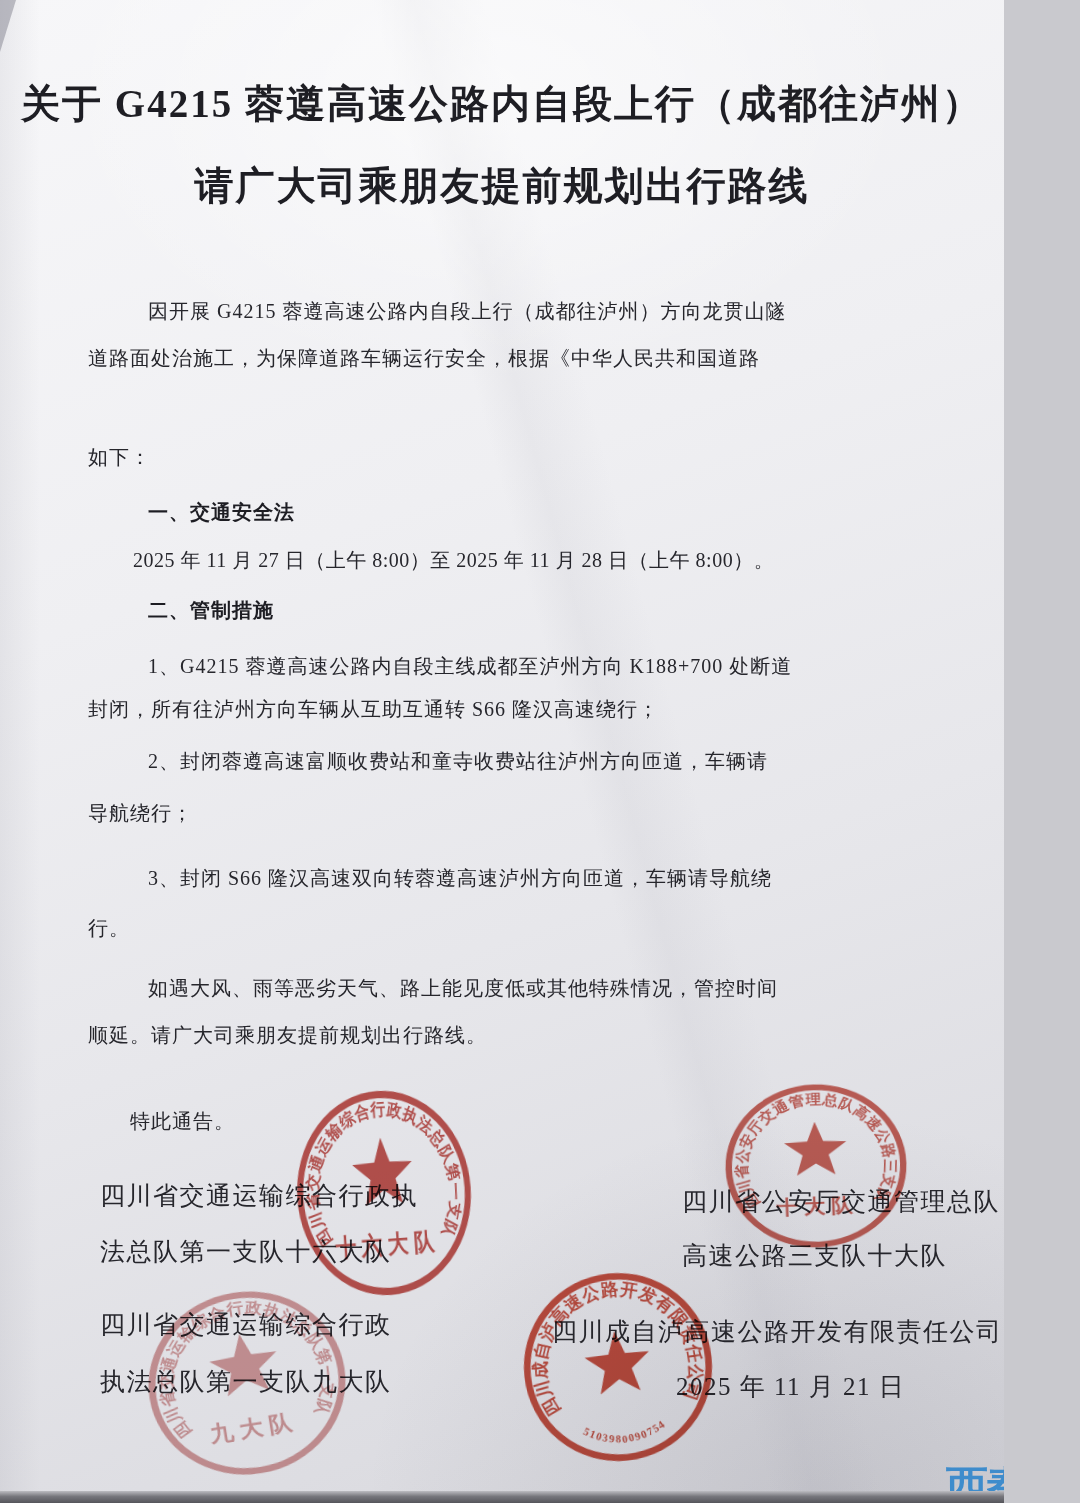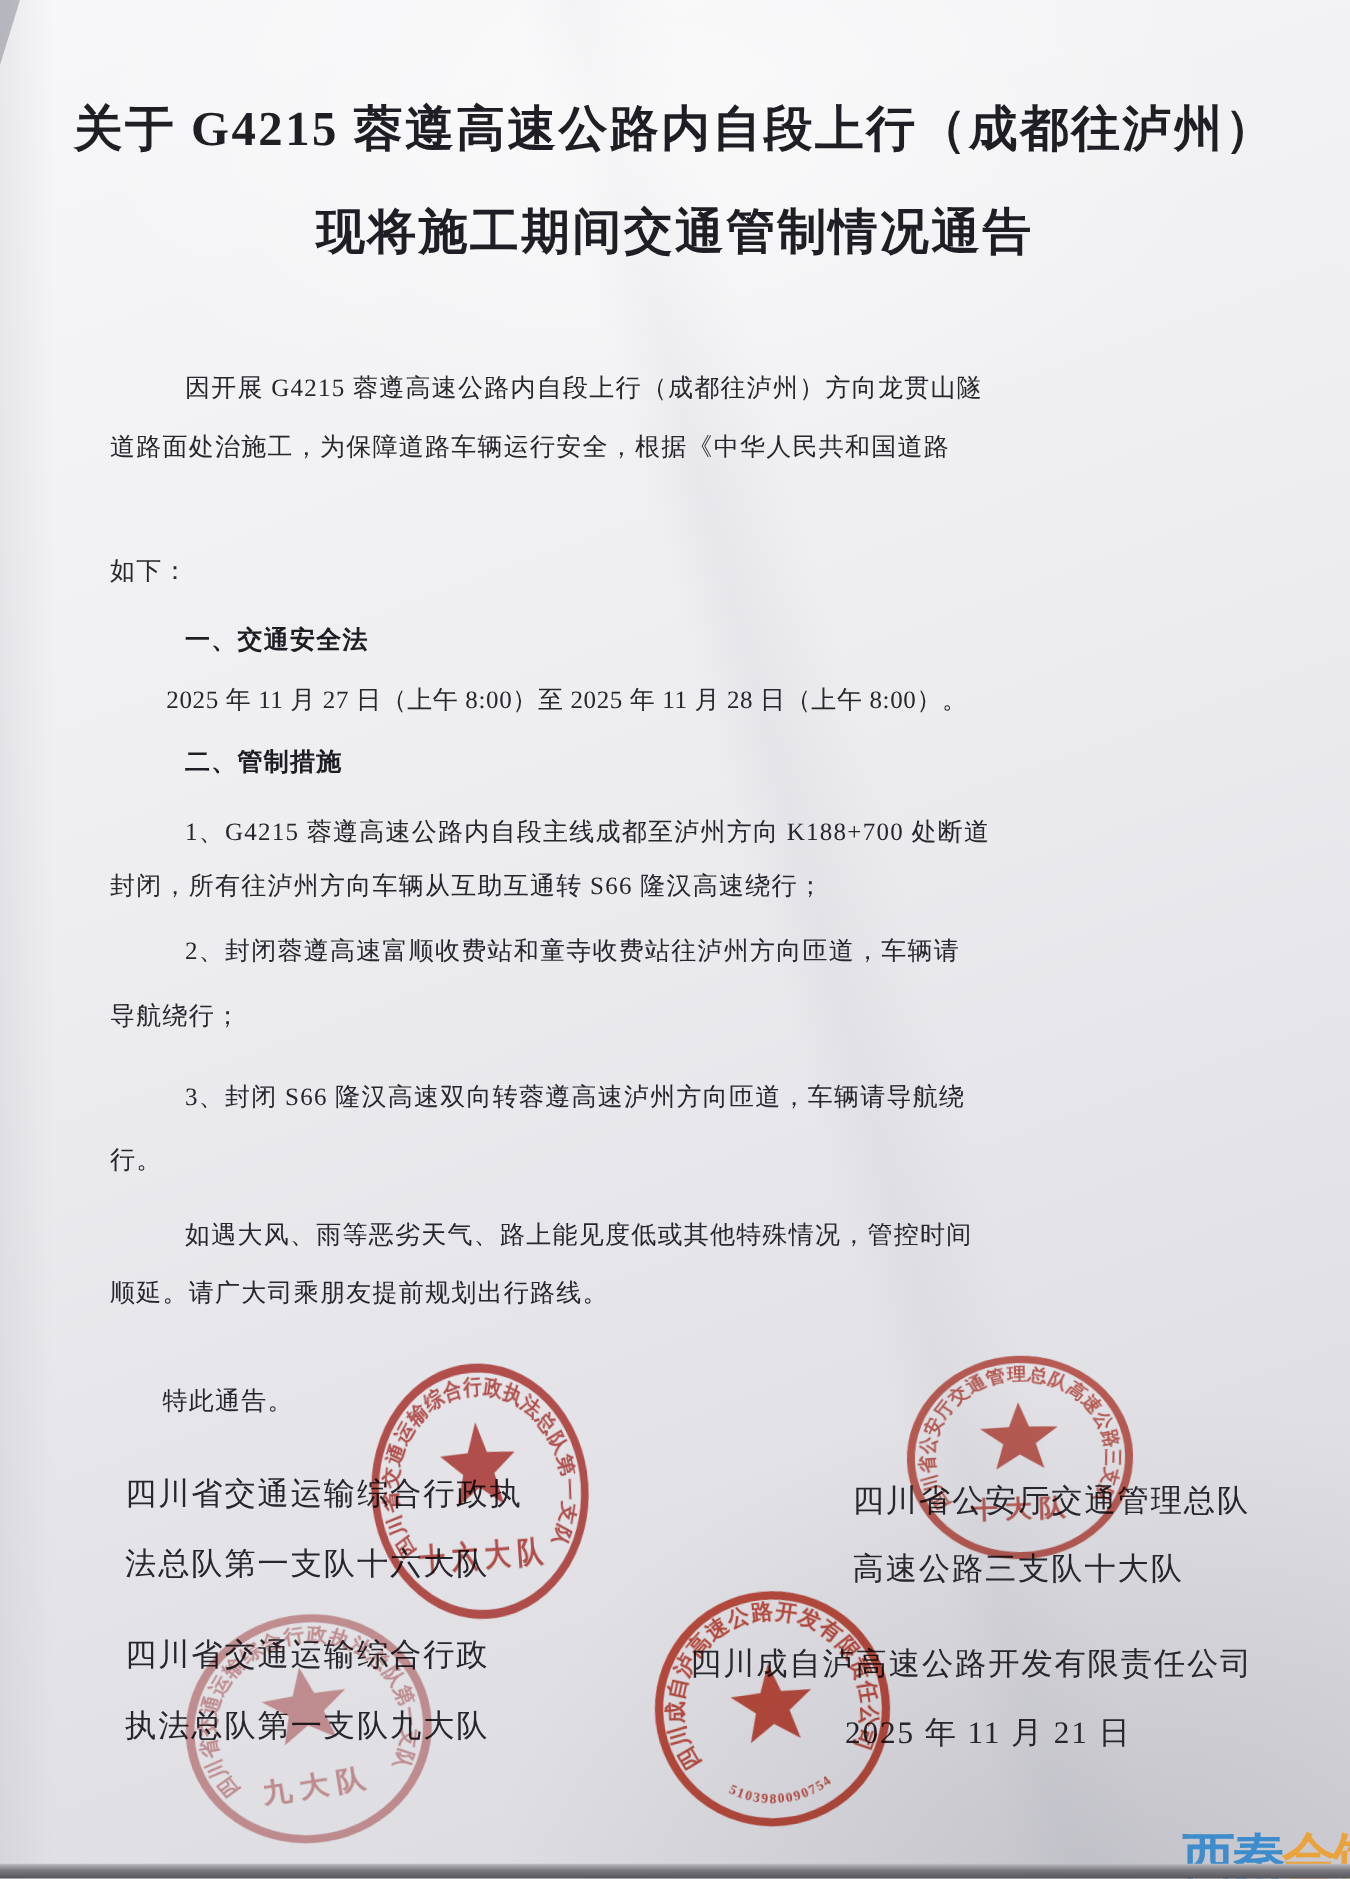--- a/index.html
+++ b/index.html
@@ -2,21 +2,21 @@
 <html><head>
 <meta charset="utf-8">
 <style>
   html,body{margin:0;padding:0;}
   body{
     width:1080px;height:1503px;
     font-family:"Liberation Serif","DejaVu Serif",serif;
     background:#c9c9ce;
   }
   .page{
-    position:relative;width:1080px;height:1503px;overflow:hidden;
+    position:relative;width:1004px;height:1503px;overflow:hidden;
     background:
       radial-gradient(ellipse 62% 28% at 48% 6%, rgba(255,255,255,.55), transparent 70%),
       linear-gradient(75deg, transparent 55%, rgba(160,160,172,.10) 58%, transparent 63%),
       linear-gradient(to right, rgba(150,150,162,.14), transparent 4%),
       radial-gradient(ellipse 70% 40% at 82% 100%, rgba(100,100,114,.18), transparent 65%),
       linear-gradient(160deg, #f7f7f9 0%, #efeff2 35%, #e7e7eb 60%, #dddde2 85%, #d6d6db 100%);
     color:#26262c;
   }
   .corner-sliver{
     position:absolute;left:0;top:0;width:18px;height:54px;
@@ -65,21 +65,21 @@
   .wm-orange{color:#eaa33c;}
 </style>
 </head>
 <body>
 
 <div class="page">
 
   <div class="corner-sliver"></div>
 
   <div class="title-line" style="top:78px">关于 G4215 蓉遵高速公路内自段上行（成都往泸州）</div>
-  <div class="title-line" style="top:160px">现将施工期间交通管制情况通告</div>
+  <div class="title-line" style="top:160px">请广大司乘朋友提前规划出行路线</div>
 
   <div class="bline indent" style="top:286px">因开展 G4215 蓉遵高速公路内自段上行（成都往泸州）方向龙贯山隧</div>
   <div class="bline" style="top:333px">道路面处治施工，为保障道路车辆运行安全，根据《中华人民共和国道路</div>
   <div class="bline" style="top:432px">如下：</div>
   <div class="bline indent bold" style="top:487px">一、交通安全法</div>
   <div class="bline" style="top:535px;left:133px;letter-spacing:0.5px">2025 年 11 月 27 日（上午 8:00）至 2025 年 11 月 28 日（上午 8:00）。</div>
   <div class="bline indent bold" style="top:585px">二、管制措施</div>
   <div class="bline indent" style="top:641px">1、G4215 蓉遵高速公路内自段主线成都至泸州方向 K188+700 处断道</div>
   <div class="bline" style="top:684px">封闭，所有往泸州方向车辆从互助互通转 S66 隆汉高速绕行；</div>
   <div class="bline indent" style="top:736px">2、封闭蓉遵高速富顺收费站和童寺收费站往泸州方向匝道，车辆请</div>

